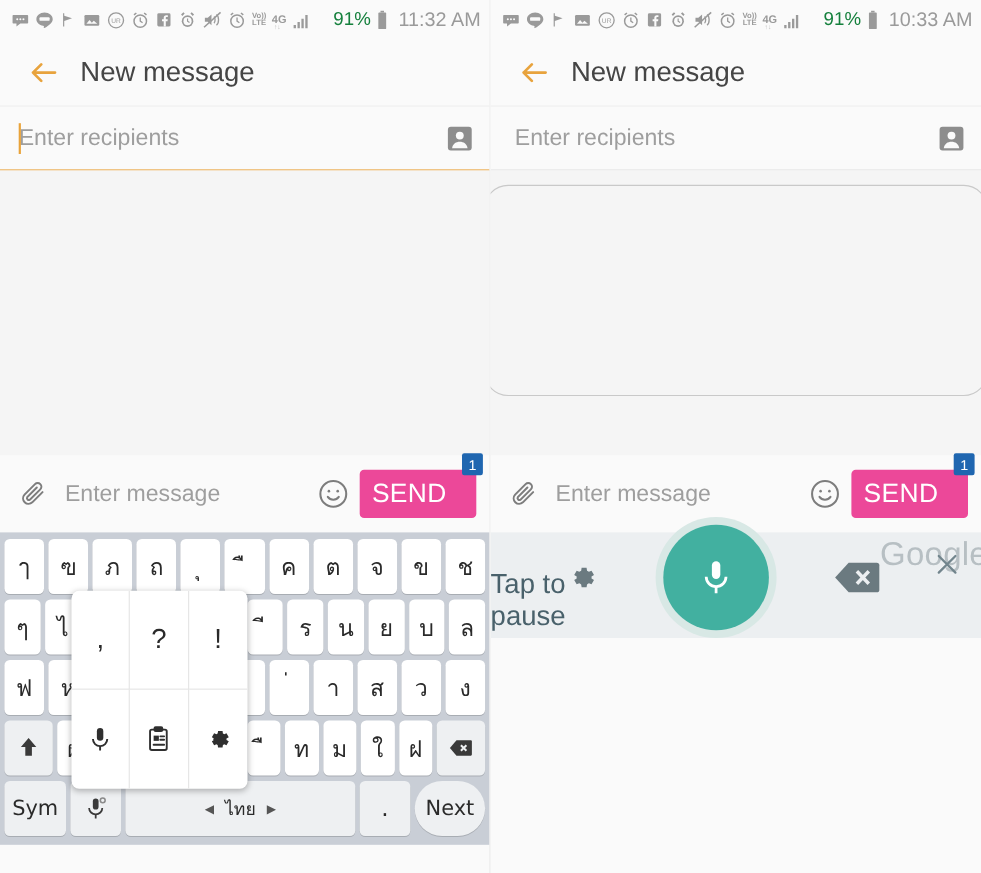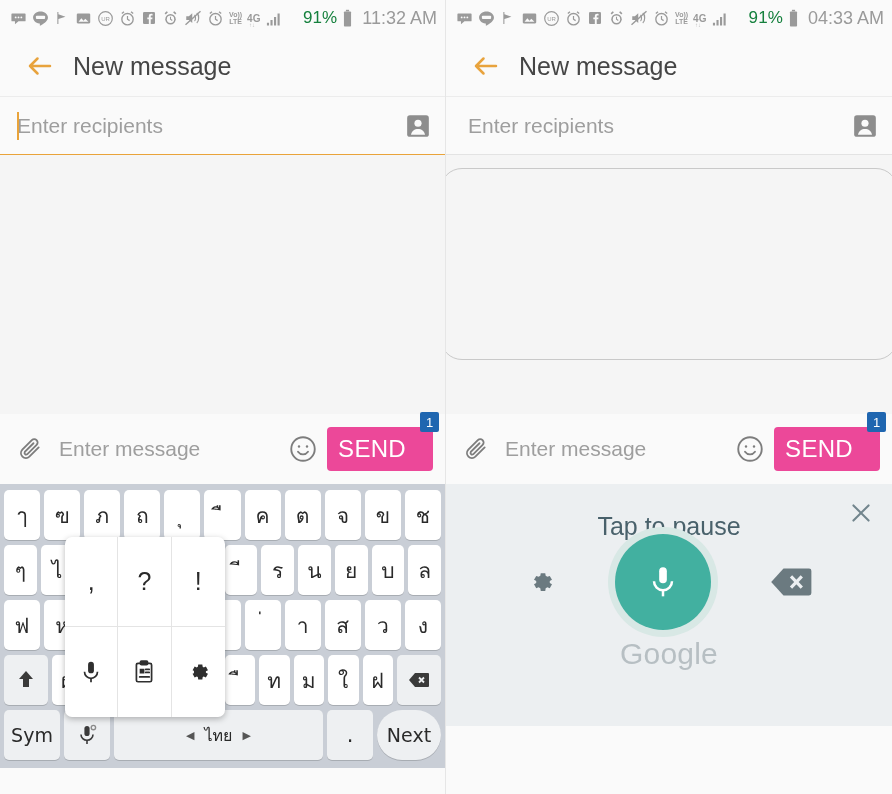--- a/index.html
+++ b/index.html
@@ -115,21 +115,21 @@
     display: flex; align-items: center; justify-content: center;
     font-size: 25px; color: #2a2a2a;
     border-right: 1px solid #e4e4e4; border-bottom: 1px solid #e4e4e4;
   }
   .kb-popup .pcell:nth-child(3n) { border-right: none; }
   .kb-popup .pcell:nth-child(n+4) { border-bottom: none; }
 
   
   .voice {
     flex: 1; background: #eceff1; position: relative;
-    display: flex; flex-direction: column; align-items: center; justify-content: center;
+    display: flex; flex-direction: row; align-items: center;
   }
   .voice-close { position: absolute; top: 16px; right: 18px; width: 26px; height: 26px; }
   .voice-title { margin-top: 28px; font-size: 25px; color: #49616b; }
   .voice-mid {
     flex: 1; width: 100%; display: flex; align-items: center; justify-content: center;
     gap: 52px; margin-top: -14px;
   }
   .mic-ring {
     width: 110px; height: 110px; border-radius: 50%;
     background: #d8e8e5; display: flex; align-items: center; justify-content: center; flex: none;
@@ -429,21 +429,21 @@
         <svg class="sbi" width="18" height="17" viewBox="0 0 24 24">
             <path d="M2 18h3v4H2zM7 14h3v8H7zM12 10h3v12h-3zM17 5h3v17h-3z"></path>
           </svg>
       </div>
       <div class="sb-right">
         <span class="sb-text">91%</span>
         <svg class="sbi" width="11" height="19" viewBox="0 0 12 24">
             <rect x="4" y="1" width="4" height="2"></rect>
             <rect x="1.5" y="3" width="9" height="19" rx="1"></rect>
           </svg>
-        <span class="sb-time">04:33 AM</span>
+        <span class="sb-time">10:33 AM</span>
       </div>
     </div>
 
     <div class="appbar">
       <svg class="back-arrow" viewBox="0 0 24 24" fill="none" stroke="#e8a33d" stroke-width="2" stroke-linecap="round" stroke-linejoin="round">
           <path d="M20 12H4M10 6l-6 6 6 6"></path>
         </svg>
       <div class="appbar-title">New message</div>
     </div>
 

